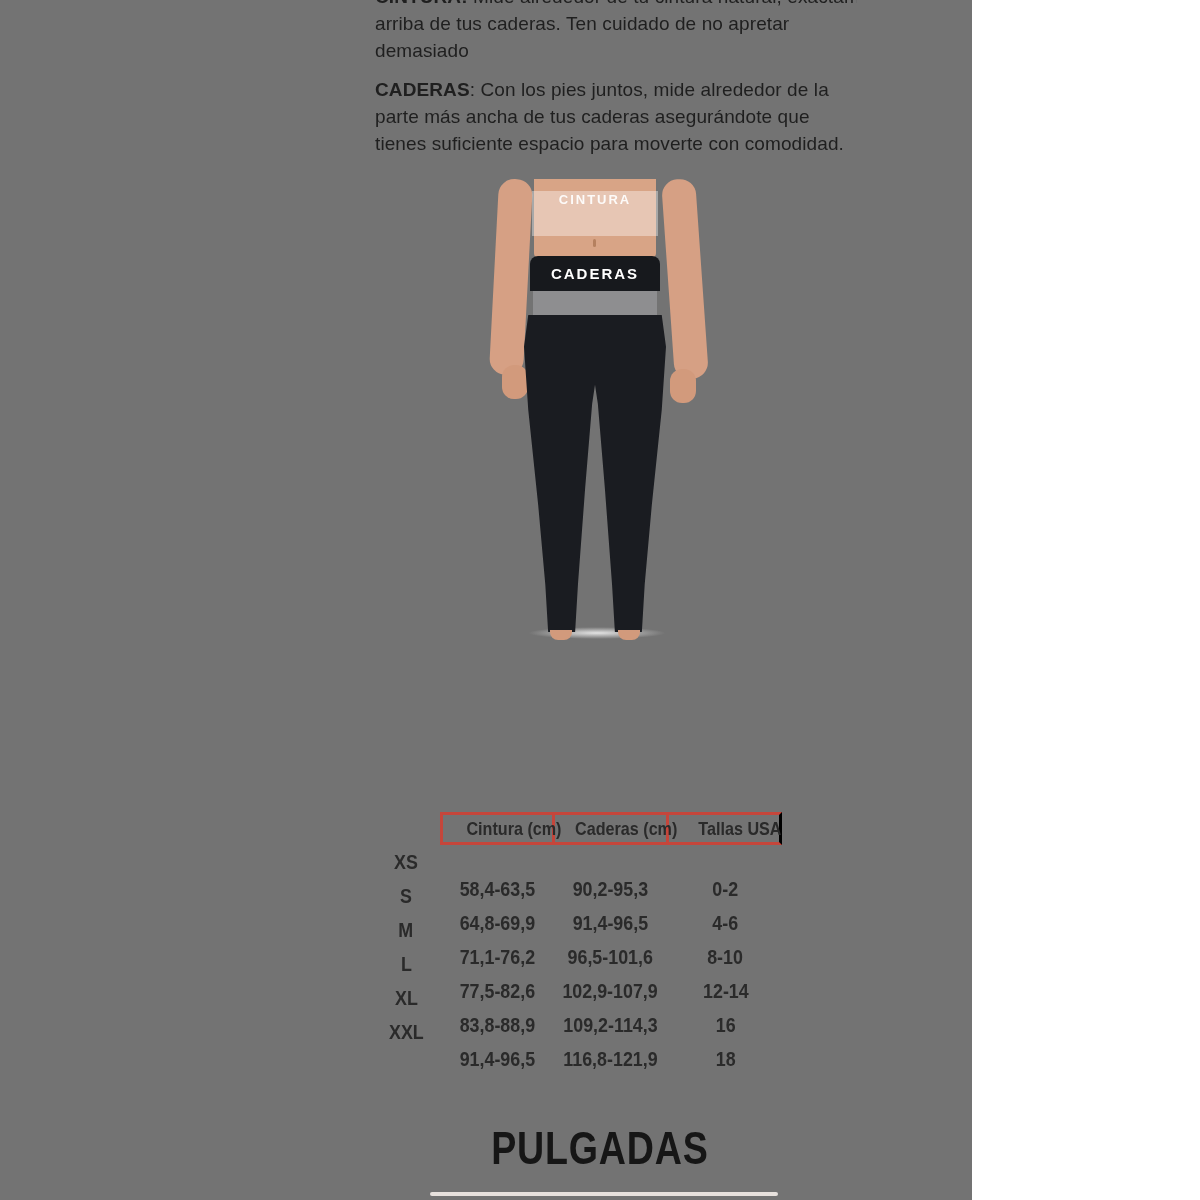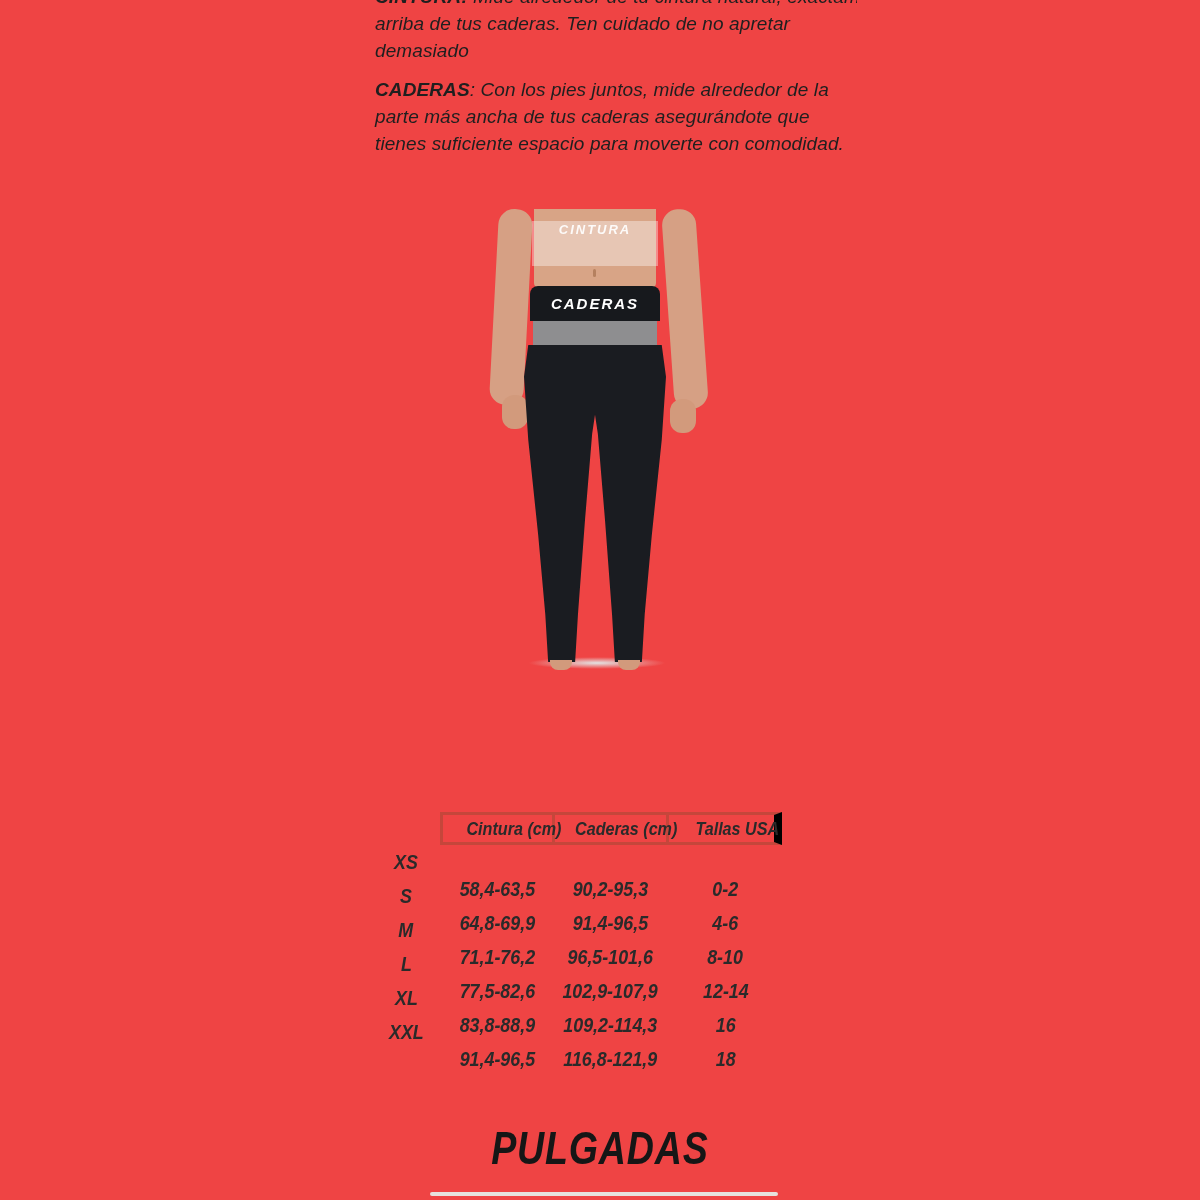--- a/index.html
+++ b/index.html
@@ -1,28 +1,28 @@
 <!DOCTYPE html>
 <html><head>
 <meta charset="utf-8">
 <style>
   html,body{margin:0;padding:0;overflow:hidden;}
   body{width:1200px;height:1200px;background:#ffffff;font-family:"Liberation Sans",sans-serif;color:#222;}
-  .page{position:relative;width:1200px;height:1200px;background:#ef4444;overflow:hidden;font-style:italic;}
+  .page{position:relative;width:972px;height:1200px;background:#737373;overflow:hidden;}
 
   
   .instructions{position:absolute;left:375px;top:0;width:482px;font-size:19px;line-height:27px;color:#1f1f1f;letter-spacing:.1px;}
   .clipped-line{margin-top:-17px;white-space:nowrap;font-weight:bold;overflow:hidden;}
   .clipped-line .reg{font-weight:normal;}
   .para{margin:0;}
   .para + .para{margin-top:12px;}
   .bold-label{font-weight:bold;}
 
   
-  .figure{position:absolute;left:488px;top:209px;width:218px;height:460px;}
+  .figure{position:absolute;left:488px;top:179px;width:218px;height:460px;}
   .arm{position:absolute;width:34px;background:#d6a084;border-radius:16px;}
   .arm.left{left:6px;top:0;height:196px;transform:rotate(3deg);}
   .arm.right{right:4px;top:0;height:200px;transform:rotate(-4deg);}
   .hand{position:absolute;width:26px;height:34px;background:#d29a7c;border-radius:12px;}
   .hand.left{left:14px;top:186px;}
   .hand.right{right:10px;top:190px;}
   .torso{position:absolute;left:46px;top:0;width:122px;height:80px;background:#d8a486;border-radius:0 0 6px 6px;}
   .waist-band{position:absolute;left:44px;top:12px;width:126px;height:45px;background:rgba(255,255,255,.38);}
   .waist-label{position:absolute;left:44px;top:13px;width:126px;text-align:center;font-size:13px;font-weight:bold;color:rgba(255,255,255,.92);letter-spacing:2px;}
   .navel{position:absolute;left:105px;top:60px;width:3px;height:8px;background:#b5805f;border-radius:2px;}
@@ -40,21 +40,21 @@
   .section-title{position:absolute;left:0;width:1200px;text-align:center;font-weight:800;color:#161616;}
   .section-title .cond{display:inline-block;transform:scaleX(.8);font-size:47px;letter-spacing:1px;}
   .title-cm{top:696px;}
   .title-in{top:1120px;text-align:center;}
 
   
   .cm-table{position:absolute;left:372px;top:812px;display:grid;grid-template-columns:68px 112px 114px 116px;grid-template-rows:33px repeat(6,34px);font-weight:bold;color:#2a2a2a;}
   .cell{display:flex;align-items:center;justify-content:center;font-size:21px;}
   .cell .cond{display:inline-block;transform:scaleX(.85);white-space:nowrap;}
   .hcell{font-size:19px;border-top:3px solid #c5463b;border-bottom:3px solid #c5463b;border-left:3px solid #c5463b;padding-left:32px;}
-  .hcell.last{border-right:8px solid #000000;}
+  .hcell.last{border-right:3px solid #000000;}
   .hblank{border:none;}
   .vline{border-left:3px solid #cb5a4a;margin-top:44px;}
   .size-label{font-size:21px;}
 
   
   .next-table-edge{position:absolute;left:430px;top:1192px;width:348px;height:4px;background:#e7e1dd;border-radius:2px;}
 </style>
 </head>
 <body>
 

